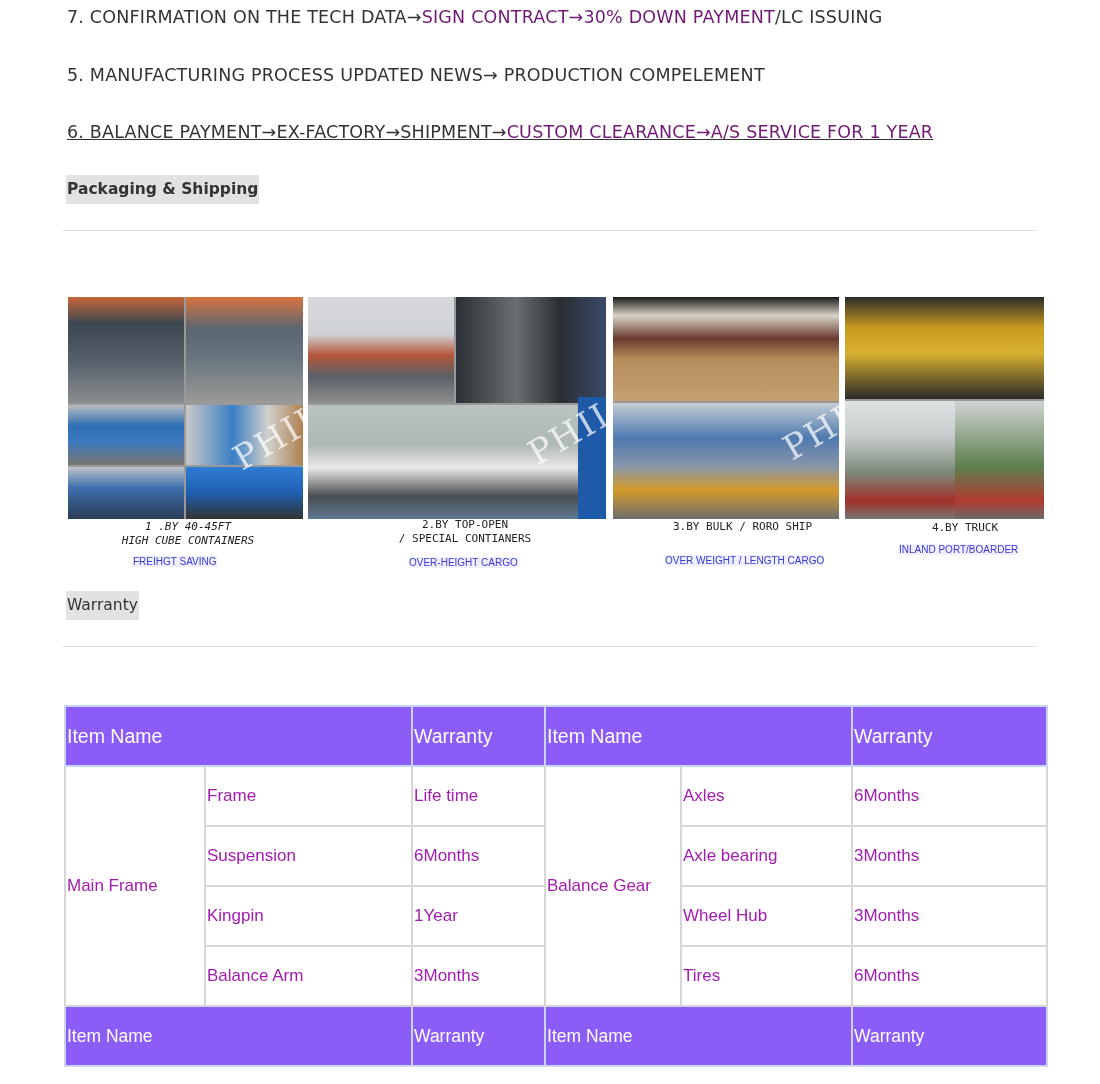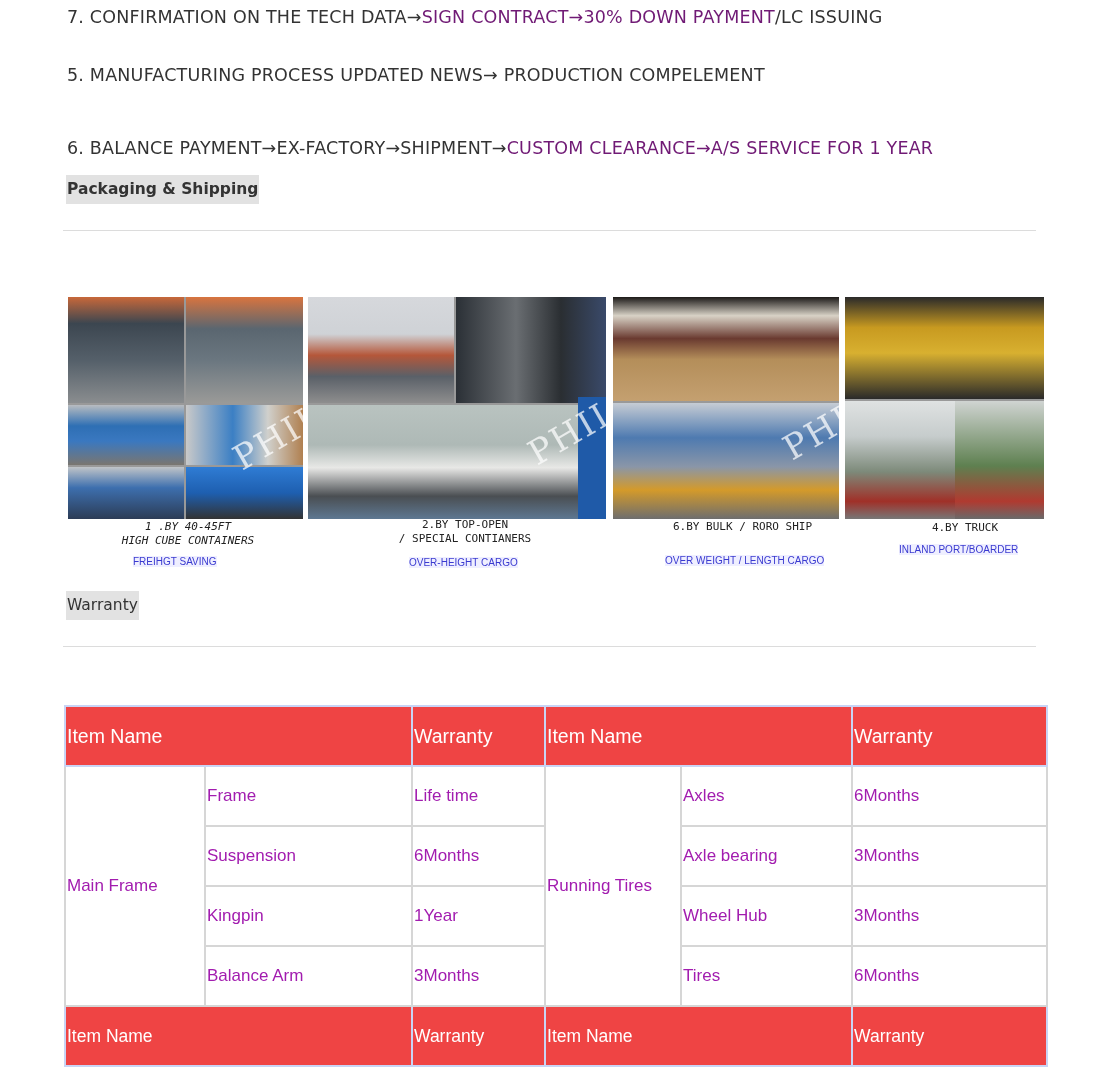--- a/index.html
+++ b/index.html
@@ -9,34 +9,34 @@
   .section-title { position:absolute; left:66px; background:#e2e2e2; font-family:"DejaVu Sans", sans-serif; font-size:15.5px; color:#333; padding:5px 1px 6px 1px; }
   .rule { position:absolute; left:63px; width:973px; height:1px; background:#dcdcdc; }
   .photo-strip { position:absolute; left:68px; top:297px; width:976px; height:224px; }
   .panel { position:absolute; top:0; height:222px; overflow:hidden; background:#999; }
   .tile { position:absolute; overflow:hidden; }
   .watermark { position:absolute; font-family:"DejaVu Serif", serif; font-size:34px; color:rgba(255,255,255,0.72); transform:rotate(-30deg); white-space:nowrap; letter-spacing:2px; }
   .cap { position:absolute; font-family:"DejaVu Sans Mono", monospace; font-size:11px; color:#222; text-align:center; line-height:14px; white-space:nowrap; }
   .sub { position:absolute; font-family:Liberation Sans, sans-serif; font-size:10px; color:#3a3ad0; text-align:center; white-space:nowrap; background:rgba(120,120,255,0.12); }
   table.warranty { position:absolute; left:64px; top:705px; width:982px; border-collapse:collapse; table-layout:fixed; font-family:"Liberation Sans", sans-serif; }
   table.warranty td { border:2px solid #d6d6d6; font-size:17px; color:#a21caf; height:58px; padding:0 0 0 1px; vertical-align:middle; }
-  table.warranty tr.head td { background:#ef4444; color:#ffffff; font-size:19.5px; border-color:#c9d4f5; }
+  table.warranty tr.head td { background:#8b5cf6; color:#ffffff; font-size:19.5px; border-color:#c9d4f5; }
   table.warranty tr.head.bottom td { font-size:17.5px; }
   table.warranty td.group { padding-left:1px; }
 </style>
 </head>
 <body>
 
 <div class="step" style="top:7px;">
   <span>7. CONFIRMATION ON THE TECH DATA→</span><span class="red">SIGN CONTRACT→30% DOWN PAYMENT</span><span>/LC ISSUING</span>
 </div>
 <div class="step" style="top:65px;">
   <span>5. MANUFACTURING PROCESS UPDATED NEWS→ PRODUCTION COMPELEMENT</span>
 </div>
-<div class="step" style="top:138px;">
+<div class="step" style="top:122px;text-decoration:underline;">
   <span>6. BALANCE PAYMENT→EX-FACTORY→SHIPMENT→</span><span class="red">CUSTOM CLEARANCE→A/S SERVICE FOR 1 YEAR</span>
 </div>
 
 <div class="section-title" style="top:175px;font-weight:bold;">Packaging &amp; Shipping</div>
 <div class="rule" style="top:230px;"></div>
 
 <div class="photo-strip">
 
   <div class="panel" style="left:0; width:235px;">
     <div class="tile" style="left:0;top:0;width:116px;height:106px;background:linear-gradient(180deg,#c8683a 0%,#3c4650 25%,#55606a 60%,#8a8d8f 100%);"></div>
@@ -75,21 +75,21 @@
 </div>
 <div class="sub" style="left:133px;top:556px;">FREIHGT SAVING</div>
 
 <div class="cap" style="left:385px;top:518px;width:160px;">
   <div>2.BY TOP-OPEN</div>
   <div>/ SPECIAL CONTIANERS</div>
 </div>
 <div class="sub" style="left:409px;top:557px;">OVER-HEIGHT CARGO</div>
 
 <div class="cap" style="left:660px;top:520px;width:165px;">
-  <div>6.BY BULK / RORO SHIP</div>
+  <div>3.BY BULK / RORO SHIP</div>
 </div>
 <div class="sub" style="left:665px;top:555px;">OVER WEIGHT / LENGTH CARGO</div>
 
 <div class="cap" style="left:915px;top:521px;width:100px;">
   <div>4.BY TRUCK</div>
 </div>
 <div class="sub" style="left:899px;top:544px;">INLAND PORT/BOARDER</div>
 
 <div class="section-title" style="top:591px;">Warranty</div>
 <div class="rule" style="top:646px;"></div>
@@ -107,21 +107,21 @@
       <tr class="head">
     <td colspan="2">Item Name</td>
     <td>Warranty</td>
     <td colspan="2">Item Name</td>
     <td>Warranty</td>
   </tr>
   <tr>
     <td rowspan="4" class="group">Main Frame</td>
     <td>Frame</td>
     <td>Life time</td>
-    <td rowspan="4" class="group">Running Tires</td>
+    <td rowspan="4" class="group">Balance Gear</td>
     <td>Axles</td>
     <td>6Months</td>
   </tr>
   <tr>
     <td>Suspension</td>
     <td>6Months</td>
     <td>Axle bearing</td>
     <td>3Months</td>
   </tr>
   <tr>

